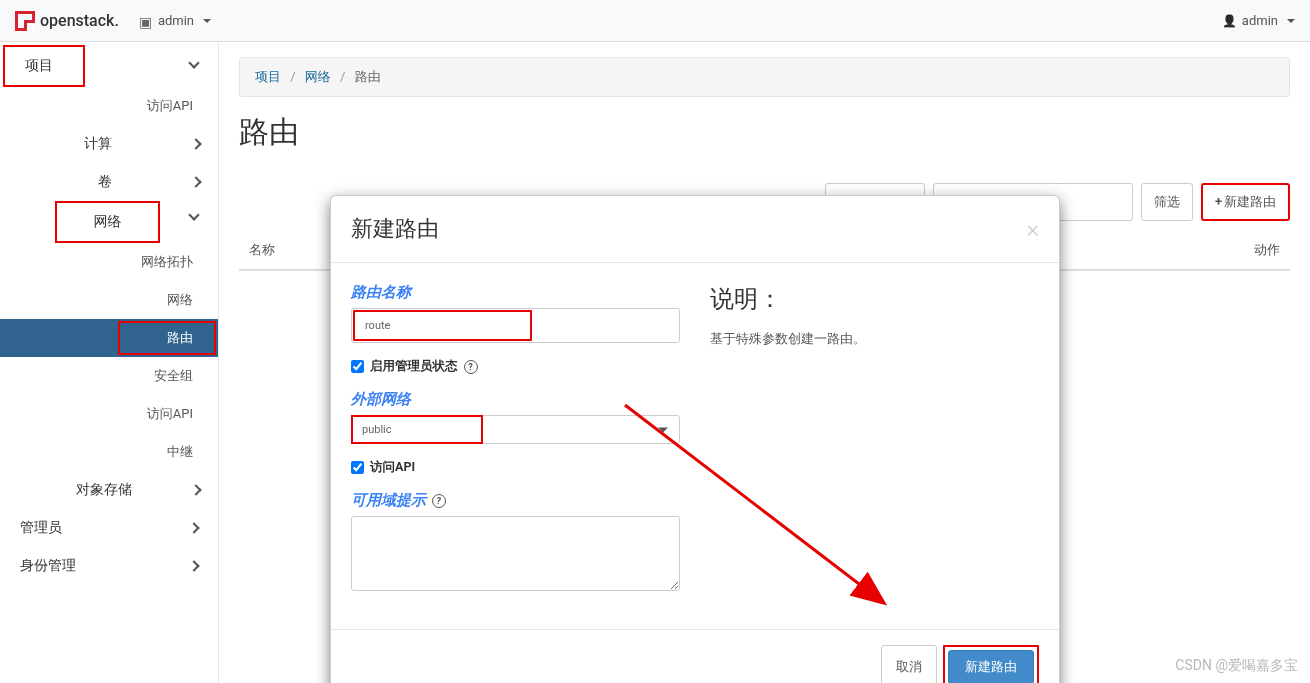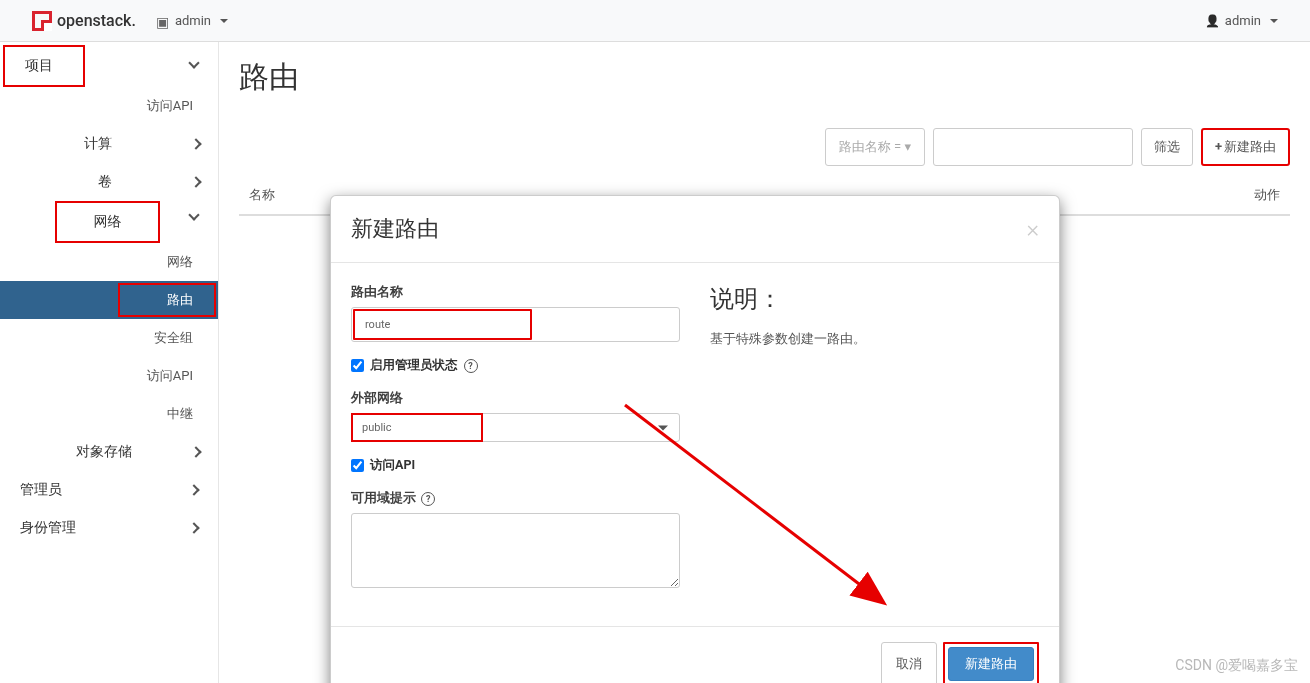--- a/index.html
+++ b/index.html
@@ -1,18 +1,18 @@
 <!DOCTYPE html>
 <html><head>
   <meta charset="utf-8">
   <style>
     * { margin: 0; padding: 0; box-sizing: border-box; font-family: -apple-system, BlinkMacSystemFont, "Segoe UI", Roboto, "Helvetica Neue", Arial, sans-serif; }
     body { background: #fff; color: #333; font-size: 13px; position: relative; width: 1310px; height: 683px; overflow: hidden; }
     
-    .topbar { height: 42px; background: #f8f9fa; border-bottom: 1px solid #ddd; display: flex; align-items: center; padding: 0 32px; justify-content: space-between; }
+    .topbar { height: 42px; background: #f8f9fa; border-bottom: 1px solid #ddd; display: flex; align-items: center; padding: 0 15px; justify-content: space-between; }
     .topbar-left { display: flex; align-items: center; gap: 20px; }
     .logo { display: flex; align-items: center; gap: 5px; font-size: 16px; font-weight: 500; }
     .logo-icon { width: 20px; height: 20px; border: 3px solid #d9232e; display: inline-block; position: relative; }
     .logo-icon::after { content: ''; position: absolute; right: -3px; bottom: -3px; width: 8px; height: 8px; background: #fff; border-left: 3px solid #d9232e; border-top: 3px solid #d9232e; }
     .project-selector { display: flex; align-items: center; gap: 5px; color: #555; cursor: pointer; }
     .user-menu { display: flex; align-items: center; gap: 5px; color: #555; cursor: pointer; }
     .caret { display: inline-block; width: 0; height: 0; margin-left: 4px; vertical-align: middle; border-top: 4px solid; border-right: 4px solid transparent; border-left: 4px solid transparent; }
     .cubes-icon { display: inline-block; width: 14px; height: 14px; position: relative; }
     .cubes-icon::before { content: '▣'; font-size: 14px; color: #666; }
     .user-icon { display: inline-block; }
@@ -49,21 +49,21 @@
     .modal-header { padding: 18px 20px; border-bottom: 1px solid #e5e5e5; display: flex; justify-content: space-between; align-items: center; }
     .modal-header h2 { font-size: 22px; font-weight: 400; color: #333; }
     .modal-close { color: #ccc; font-size: 24px; cursor: pointer; font-weight: 300; line-height: 1; }
     .modal-body { padding: 20px; display: flex; gap: 30px; }
     .modal-left { flex: 1; }
     .modal-right { flex: 1; padding-top: 0px; }
     .modal-right h3 { font-size: 24px; font-weight: 400; margin-bottom: 12px; }
     .modal-right p { font-size: 13px; color: #555; line-height: 1.8; }
     
     .form-group { margin-bottom: 15px; }
-    .form-group label { display: block; font-size: 13px; font-weight: 700; color: #404040; margin-bottom: 6px; }
+    .form-group label { display: block; font-size: 15px; font-weight: 700; color: #3b82f6; margin-bottom: 6px; font-style: italic; }
     .form-control { width: 100%; padding: 7px 10px; border: 1px solid #ccc; border-radius: 3px; font-size: 11px; color: #666; }
     .form-control.red-border { border: 2px solid #e60000; width: 55%; box-shadow: none; }
     .input-wrap { width: 100%; border: 1px solid #ccc; border-radius: 3px; padding: 1px; }
     .input-wrap .form-control.red-border { border-radius: 1px; }
     select.form-control { appearance: none; background: #fff; }
     .select-wrap { position: relative; border-radius: 8px; }
     .select-caret { position: absolute; right: 12px; top: 50%; transform: translateY(-50%); pointer-events: none; width: 0; height: 0; border-top: 5px solid #555; border-right: 5px solid transparent; border-left: 5px solid transparent; }
     .select-redbox { position: absolute; left: 0; top: 0; height: 100%; width: 40%; border: 2px solid #e60000; pointer-events: none; }
     
     .checkbox-group { display: flex; align-items: center; gap: 6px; font-size: 12.5px; font-weight: 700; color: #333; }
@@ -120,20 +120,23 @@
     </div>
     <div class="nav-item section" style="padding-right:18px;">
       <span style="margin-right:80px;">卷</span>
       <span class="chev right"></span>
     </div>
     <div class="nav-item red-box" style="justify-content:center; gap:60px; width:105px; margin-left:55px;">
       <span>网络</span>
     </div>
     <div style="position:absolute; left:190px; top:207px;"><span class="chev down"></span></div>
     <div class="nav-item subitem">
+        <span>网络拓扑</span>
+      </div>
+    <div class="nav-item subitem">
         <span>网络</span>
       </div>
     <div class="nav-item subitem active" style="position:relative;">
       <span style="position:absolute; left:118px; top:2px; right:2px; bottom:2px; border:2px solid #e60000;"></span>
       <span>路由</span>
     </div>
     <div class="nav-item subitem">
         <span>安全组</span>
       </div>
     <div class="nav-item subitem">
@@ -150,20 +153,27 @@
       <span>管理员</span>
       <span class="chev right"></span>
     </div>
     <div class="nav-item">
       <span>身份管理</span>
       <span class="chev right"></span>
     </div>
   </div>
 
   <div class="main">
+    <div class="breadcrumb">
+      <a>项目</a>
+      <span class="sep">/</span>
+      <a>网络</a>
+      <span class="sep">/</span>
+      <span>路由</span>
+    </div>
     <h1 class="page-title">路由</h1>
 
     <div class="toolbar">
       <button class="btn" style="color:#aaa; width:100px;">路由名称 = ▾</button>
       <input class="filter-input" style="">
       <button class="btn">筛选</button>
       <button class="btn red-box-btn">
         <span class="plus">+</span><span>新建路由</span>
       </button>
     </div>

